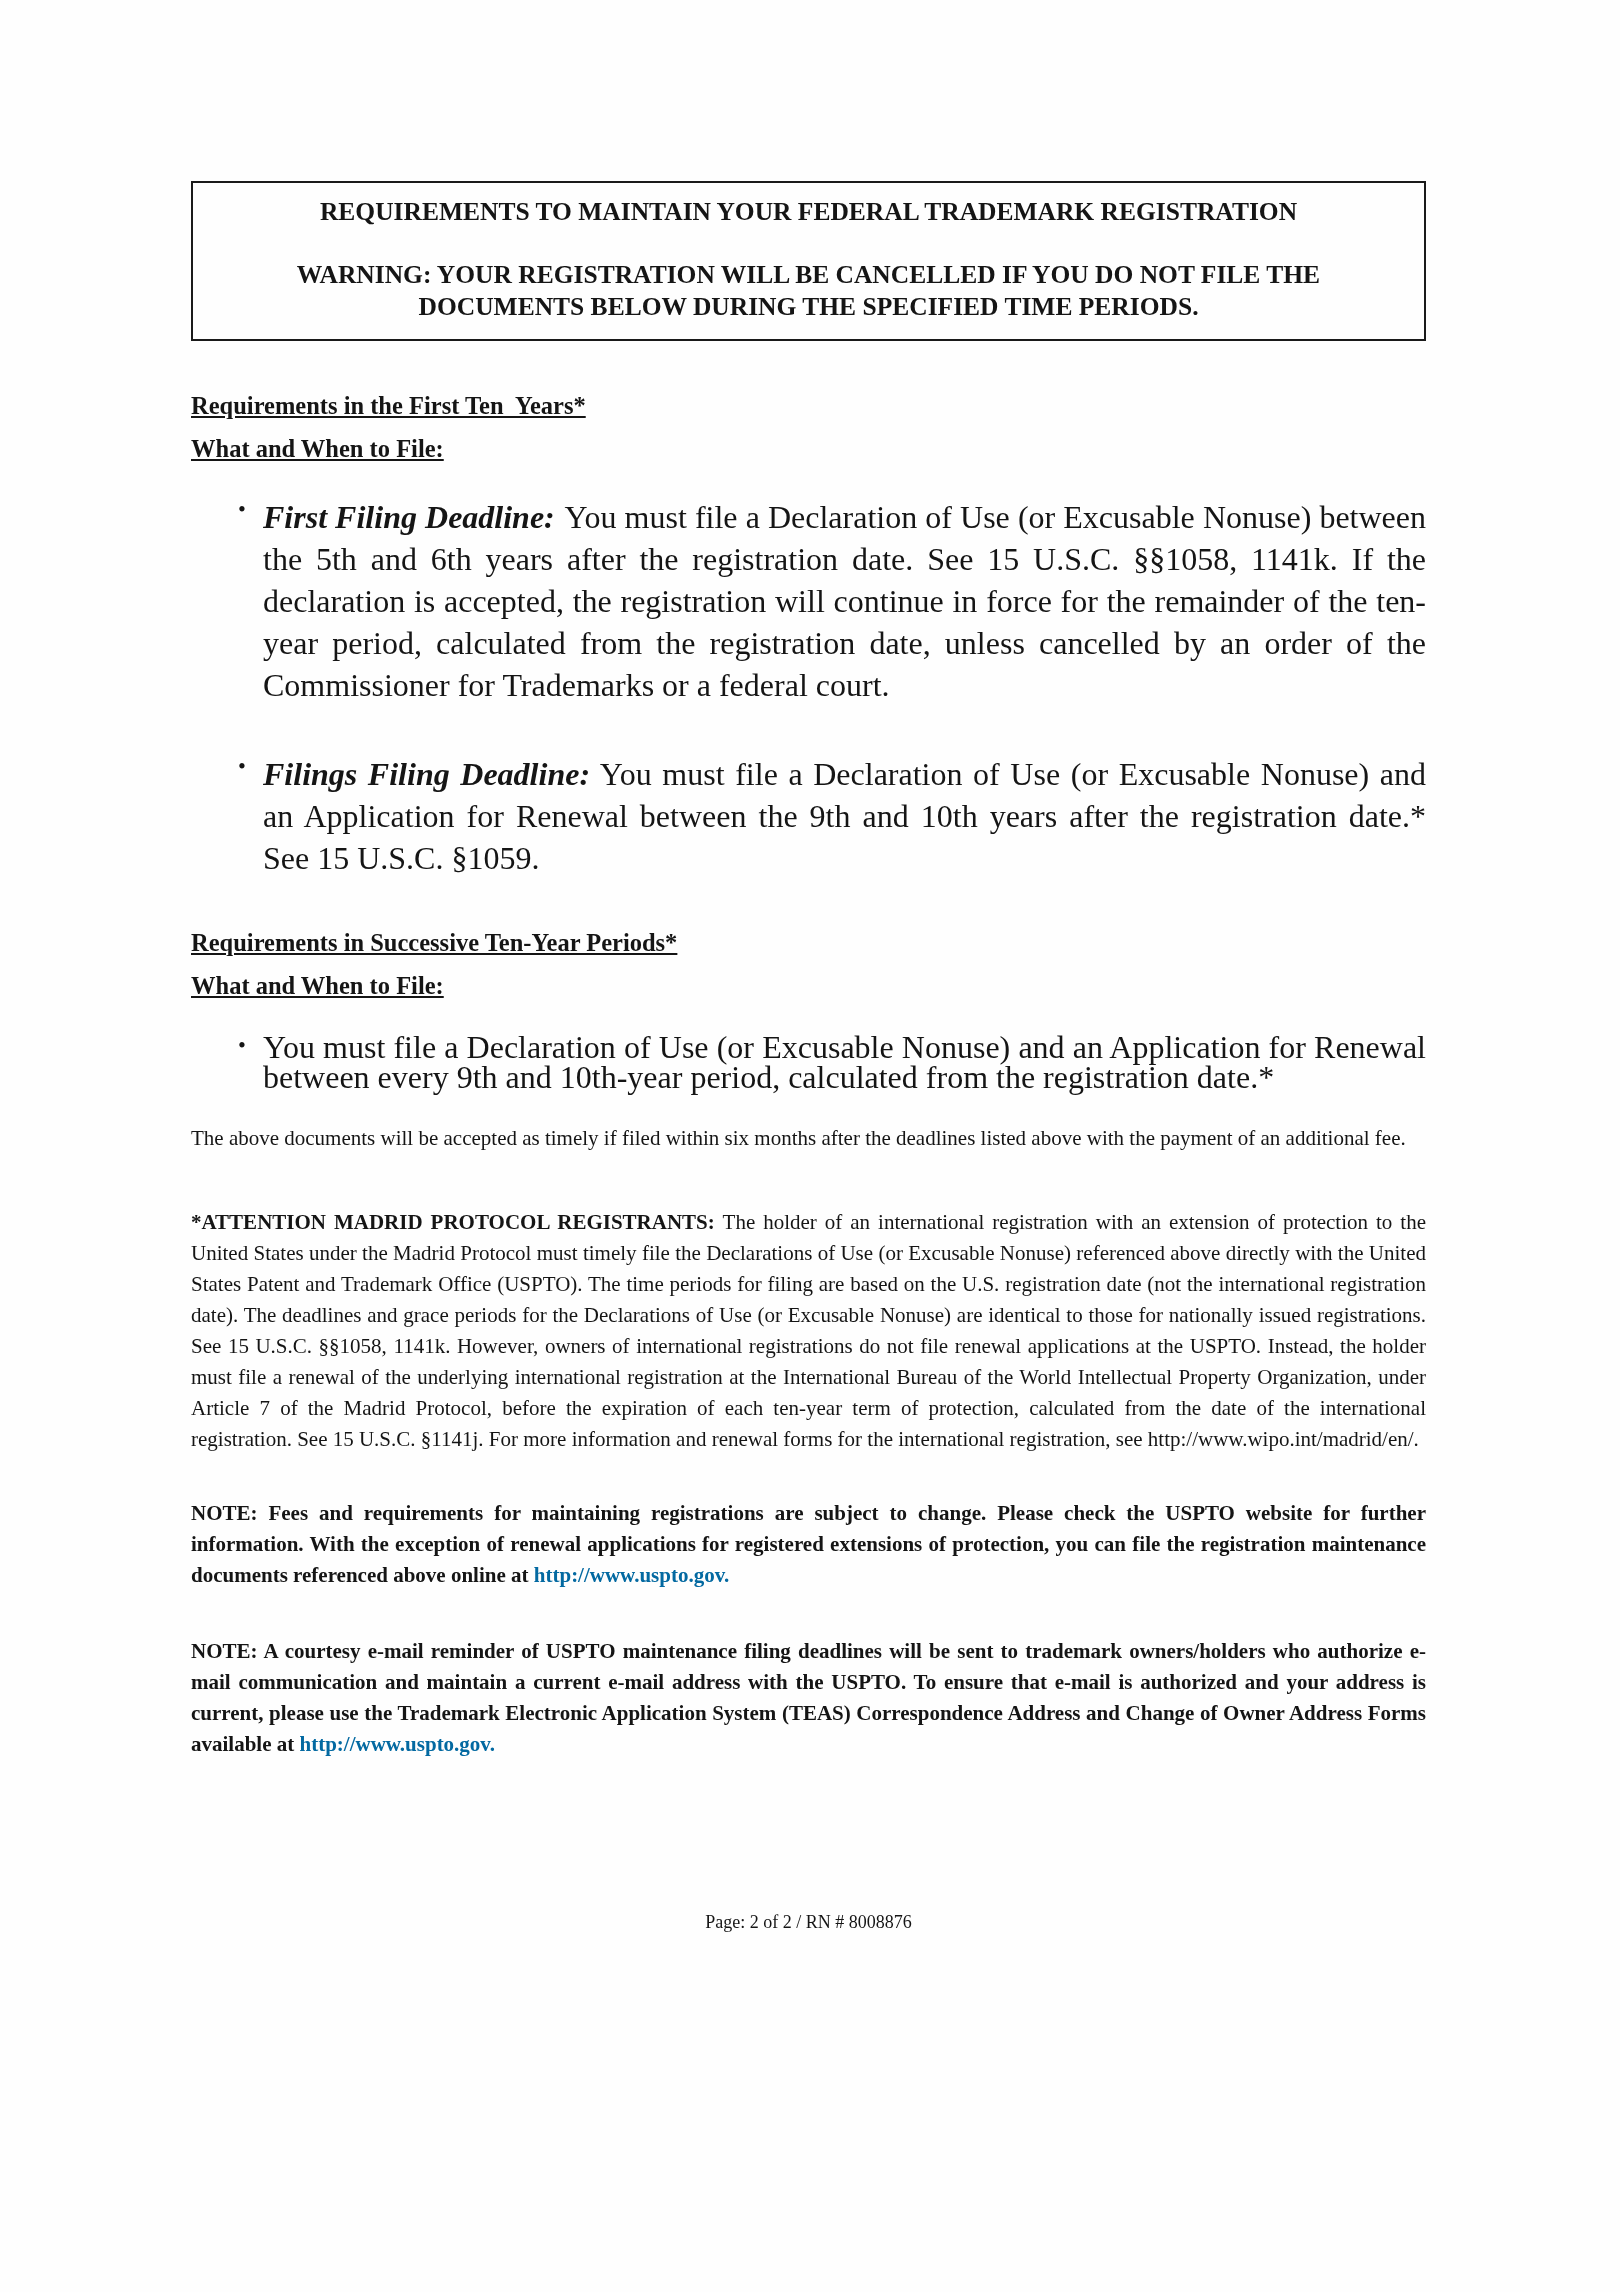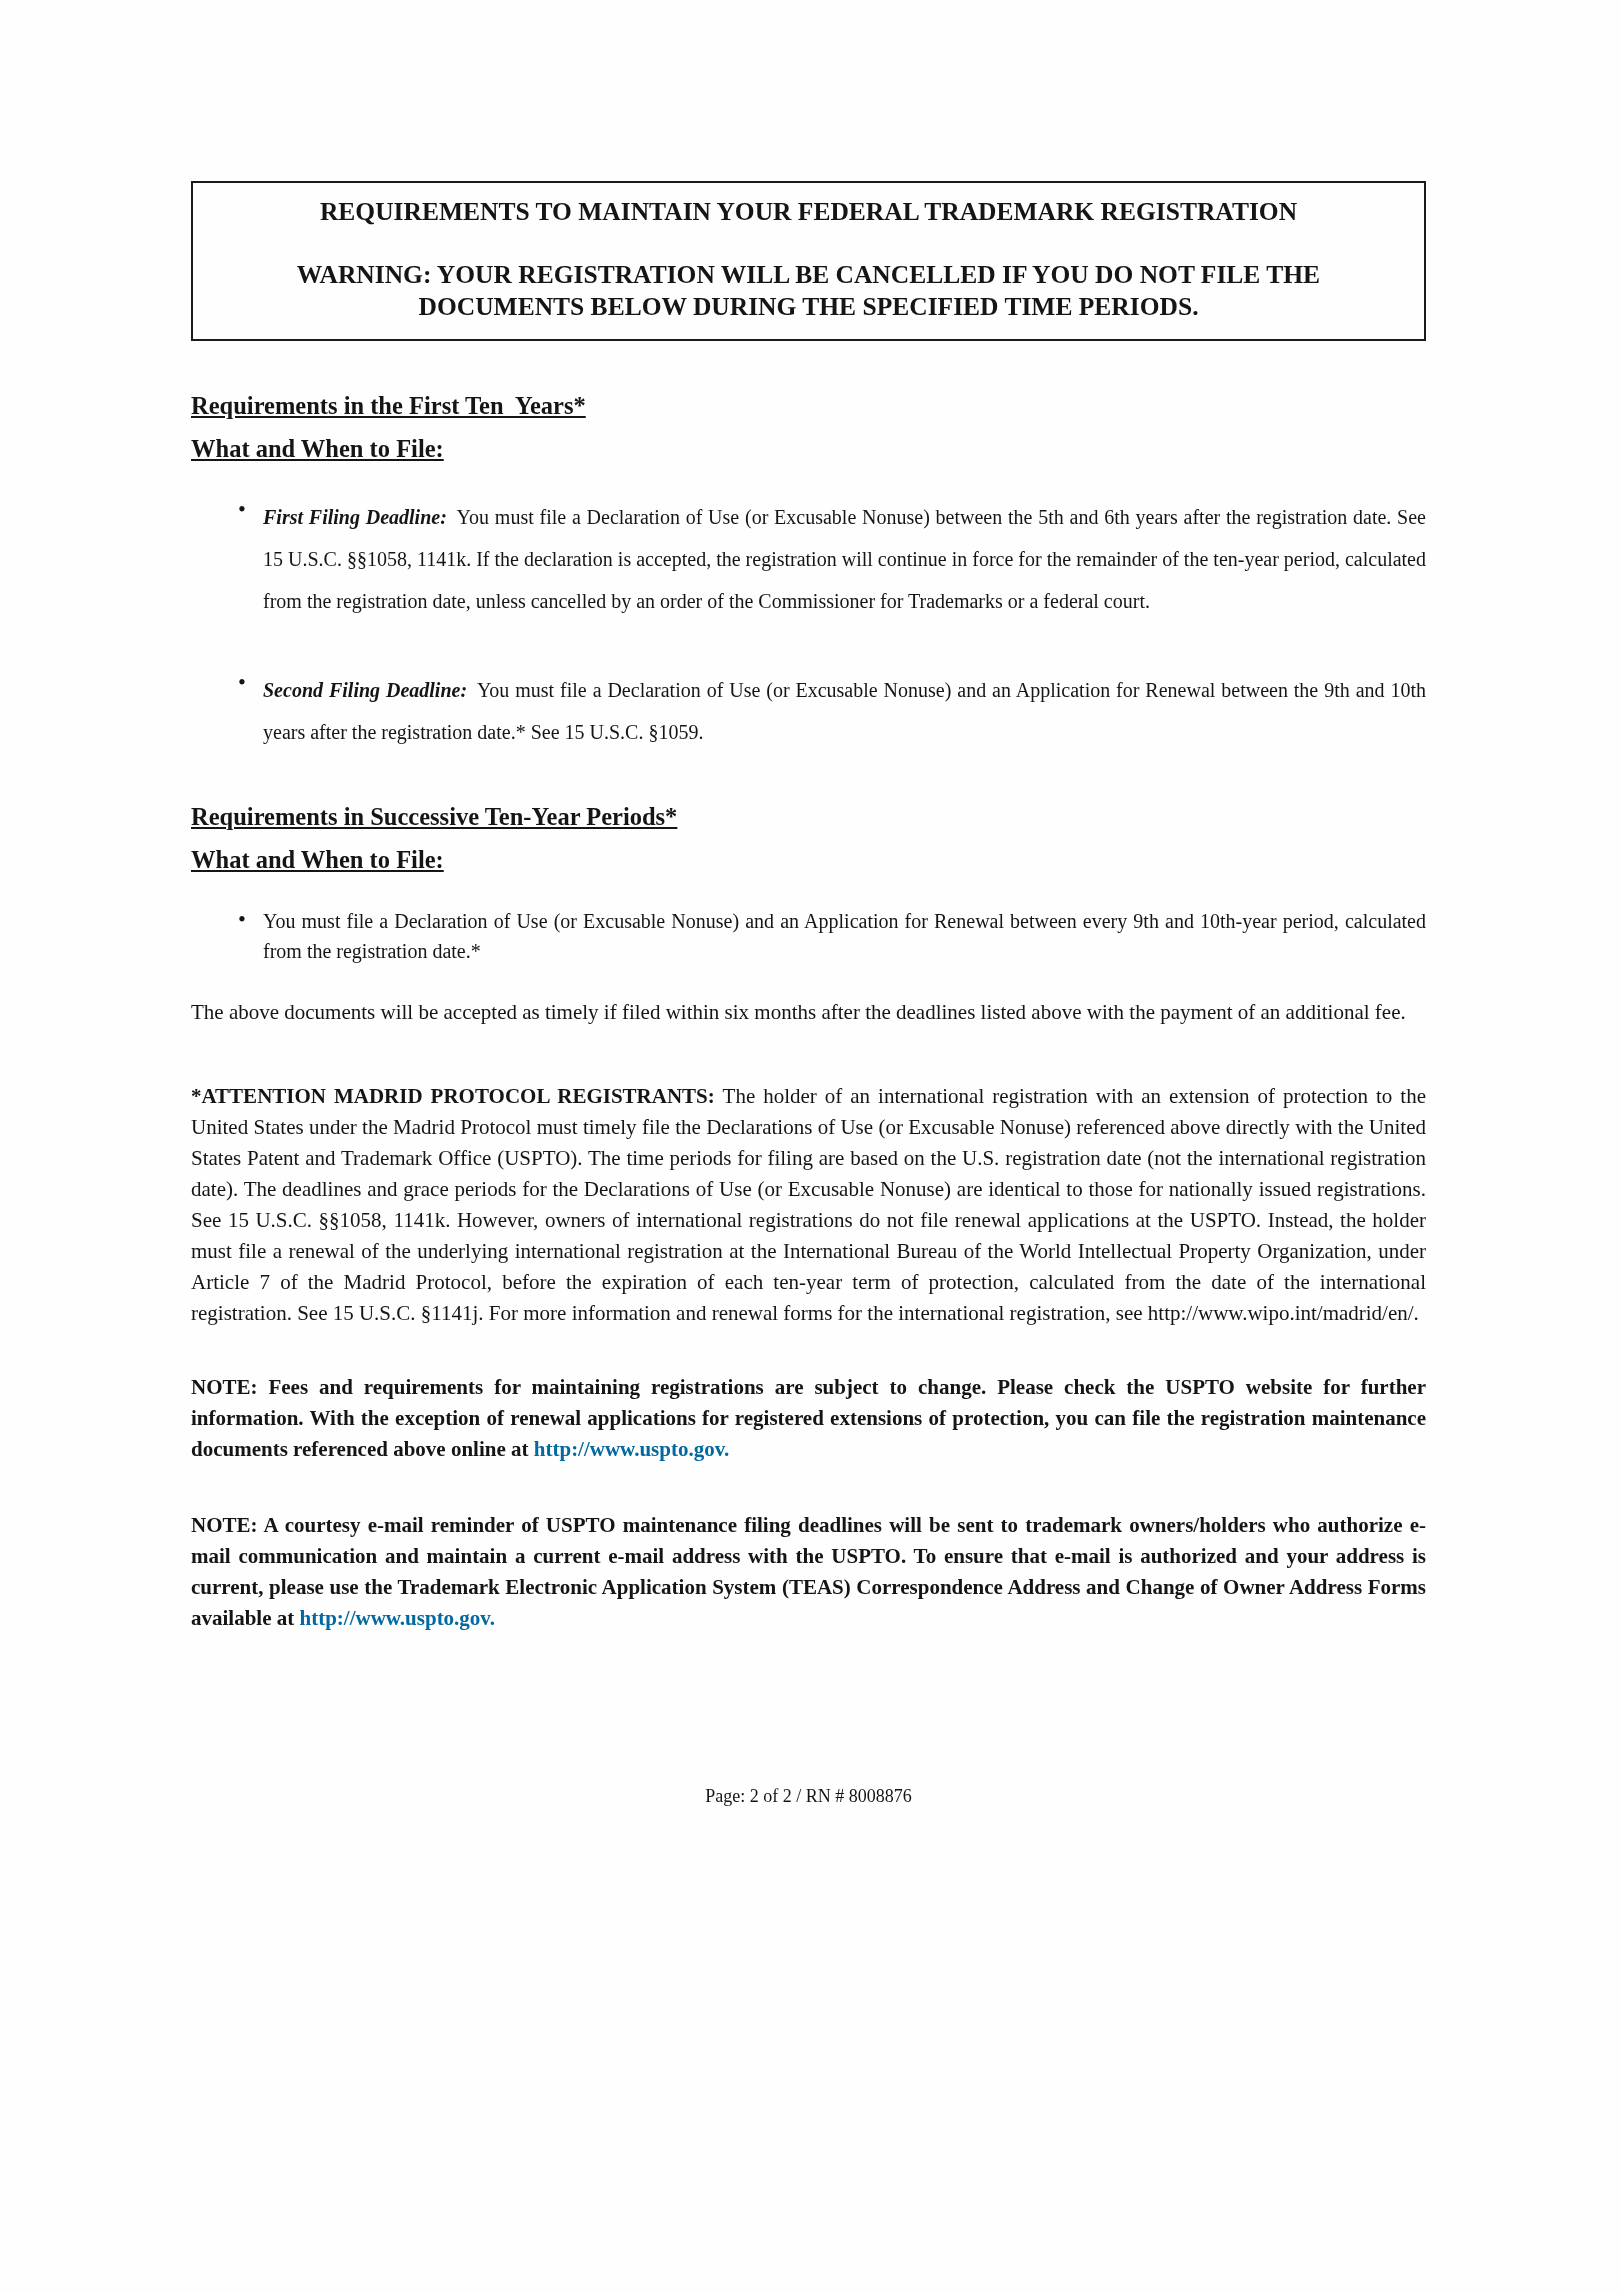--- a/index.html
+++ b/index.html
@@ -17,21 +17,21 @@
   .box-title { margin:0; }
   .box-warning { margin:31px 39px 0; }
 
   .sec-heading { margin-top:43px;text-decoration:underline; }
   .sec-heading p { margin:0; font-size:24.5px; font-weight:bold; line-height:43px; }
   .sec-heading.sec2 { margin-top:42px; }
   .sec-heading.grace { margin-top:45px; }
 
   .bullet { position:relative; padding-left:72px; margin-top:25.5px; }
   .bullet .marker { position:absolute; left:47px; top:1px; font-size:22.5px; }
-  .bullet p { margin:0; font-size:20px; line-height:42px; text-align:justify; }
+  .bullet p { margin:0; font-size:32px; line-height:42px; text-align:justify; }
   .bullet.second { margin-top:47px; }
   .bullet.tight p { line-height:30px; }
   .bullet-lead { font-weight:bold; font-style:italic; margin-right:9.8px; }
 
   .para { margin-top:43px; font-size:21px; line-height:31px; text-align:justify; }
   .para.first-body { margin-top:31px; }
   .para.madrid { margin-top:53px; }
   .para.note { margin-top:43px; font-weight:bold; }
   .para.note2 { margin-top:45px; }
   .para .lead-bold { font-weight:bold; margin-right:7.8px; }
@@ -55,21 +55,21 @@
       <p>What and When to File:</p>
     </div>
 
     <div class="bullet">
       <span class="marker">•</span>
       <p><span class="bullet-lead">First Filing Deadline:</span><span>You must file a Declaration of Use (or Excusable Nonuse) between the 5th and 6th years after the registration date.  See 15 U.S.C. §§1058, 1141k.  If the declaration is accepted, the registration will continue in force for the remainder of the ten-year period, calculated from the registration date, unless cancelled by an order of the Commissioner for Trademarks or a federal court.</span></p>
     </div>
 
     <div class="bullet second">
       <span class="marker">•</span>
-      <p><span class="bullet-lead">Second Filing Deadline:</span><span>You must file a Declaration of Use (or Excusable Nonuse) and an Application for Renewal between the 9th and 10th years after the registration date.* See 15 U.S.C. §1059.</span></p>
+      <p><span class="bullet-lead">Filings Filing Deadline:</span><span>You must file a Declaration of Use (or Excusable Nonuse) and an Application for Renewal between the 9th and 10th years after the registration date.* See 15 U.S.C. §1059.</span></p>
     </div>
 
     <div class="sec-heading sec2">
       <p>Requirements in Successive Ten-Year Periods*</p>
       <p>What and When to File:</p>
     </div>
 
     <div class="bullet tight">
       <span class="marker">•</span>
       <p>You must file a Declaration of Use (or Excusable Nonuse) and an Application for Renewal between every 9th and 10th-year period, calculated from the registration date.*</p>

